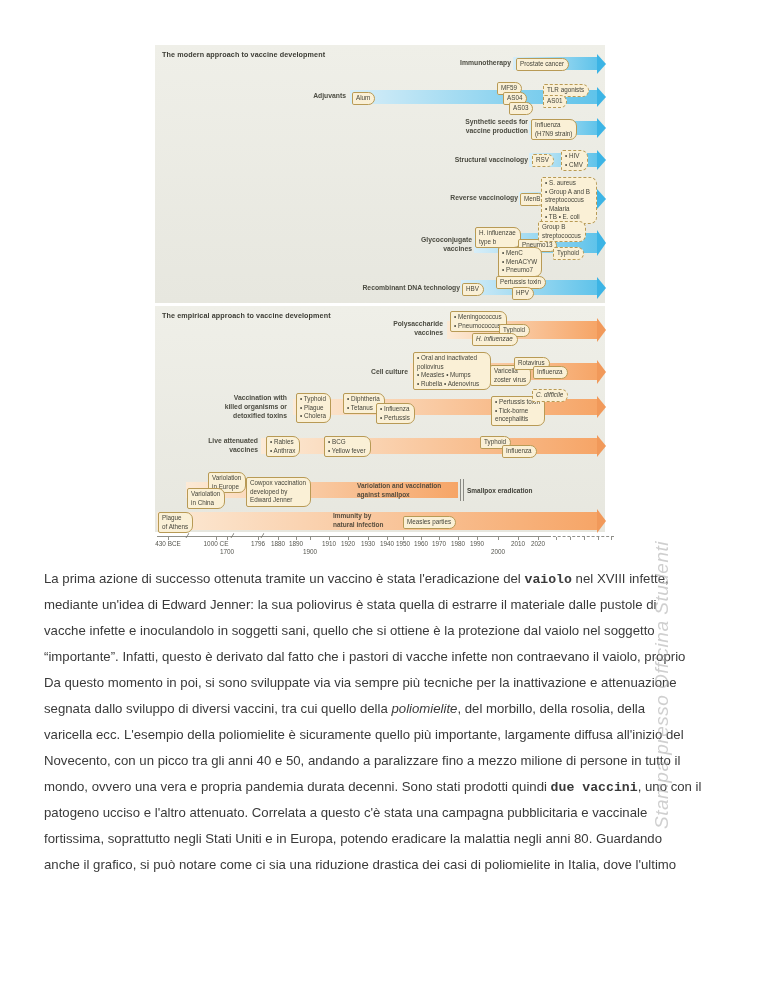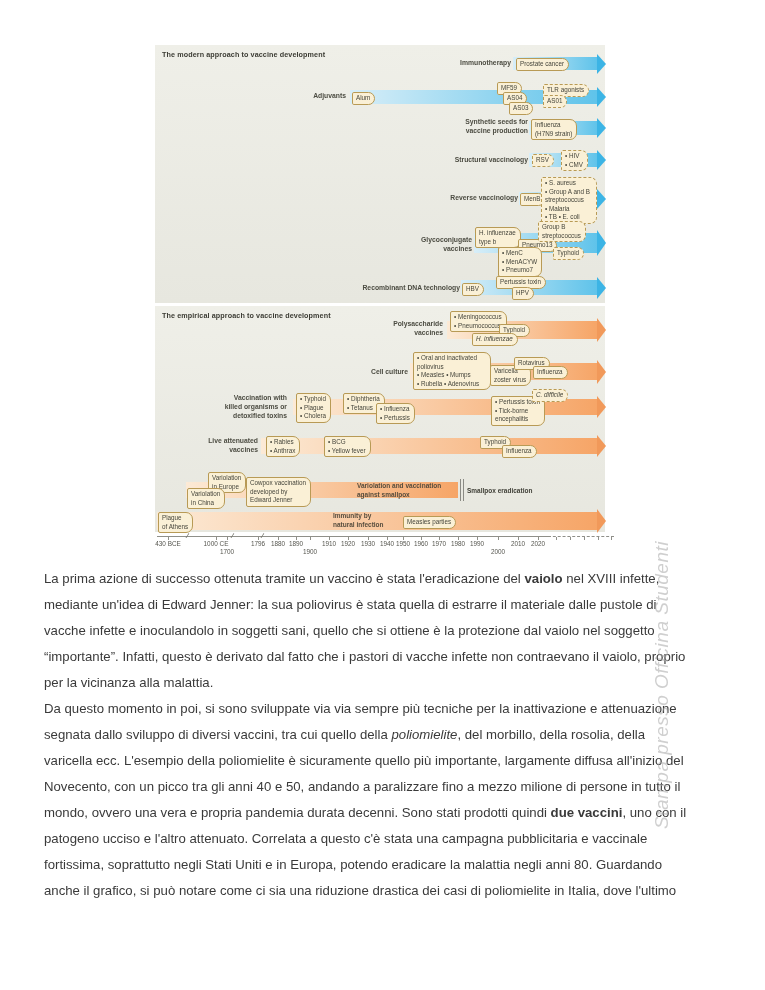--- a/index.html
+++ b/index.html
@@ -33,21 +33,21 @@
   #timeline .axis{position:absolute;left:2px;top:0;width:391px;height:0;border-top:1px solid #8f8f89;}
   #timeline .axis-d{position:absolute;left:393px;top:0;width:66px;height:0;border-top:1px dashed #8f8f89;}
   #timeline .tick{position:absolute;top:1px;width:1px;height:3px;background:#8f8f89;}
   #timeline .brk{position:absolute;top:-4px;font-size:7px;color:#77776f;letter-spacing:-1px;}
   .tlab{position:absolute;width:40px;text-align:center;font-size:6.4px;color:#55554e;}
   .tlab.r1{top:4px;} .tlab.r2{top:12px;}
 
   
   #article{position:absolute;left:44px;top:566px;width:705px;z-index:2;}
   .tl{height:26px;line-height:26px;font-size:13.2px;color:#3a3a3a;white-space:nowrap;}
-  .b{font-weight:bold;} .i{font-style:italic;}
+  .b{font-weight:bold;font-family:Liberation Mono, monospace;} .i{font-style:italic;}
 
   
   #wm{position:absolute;left:644px;top:465px;width:36px;height:440px;z-index:3;
       writing-mode:vertical-rl;transform:rotate(180deg);display:flex;align-items:center;justify-content:center;
       font-style:italic;font-size:19px;color:#a9a9a9;opacity:.55;letter-spacing:.5px;white-space:nowrap;}
 </style>
 </head>
 <body>
 
 <div id="page">
@@ -229,21 +229,20 @@
         <div class="tick" style="left: 443px;"></div>
         <div class="tick" style="left: 456px;"></div>
       </div>
   </div>
 
   <div id="article">
     <div class="tl">La prima azione di successo ottenuta tramite un vaccino è stata l'eradicazione del <span class="b">vaiolo</span><span> nel XVIII infette,</span></div>
     <div class="tl">mediante un'idea di Edward Jenner: la sua poliovirus è stata quella di estrarre il materiale dalle pustole di</div>
     <div class="tl">vacche infette e inoculandolo in soggetti sani, quello che si ottiene è la protezione dal vaiolo nel soggetto</div>
     <div class="tl">“importante”. Infatti, questo è derivato dal fatto che i pastori di vacche infette non contraevano il vaiolo, proprio</div>
-    <div class="tl">per la vicinanza alla malattia.</div>
     <div class="tl">Da questo momento in poi, si sono sviluppate via via sempre più tecniche per la inattivazione e attenuazione</div>
     <div class="tl">segnata dallo sviluppo di diversi vaccini, tra cui quello della <span class="i">poliomielite</span><span>, del morbillo, della rosolia, della</span></div>
     <div class="tl">varicella ecc. L'esempio della poliomielite è sicuramente quello più importante, largamente diffusa all'inizio del</div>
     <div class="tl">Novecento, con un picco tra gli anni 40 e 50, andando a paralizzare fino a mezzo milione di persone in tutto il</div>
     <div class="tl">mondo, ovvero una vera e propria pandemia durata decenni. Sono stati prodotti quindi <span class="b">due vaccini</span><span>, uno con il</span></div>
     <div class="tl">patogeno ucciso e l'altro attenuato. Correlata a questo c'è stata una campagna pubblicitaria e vaccinale</div>
     <div class="tl">fortissima, soprattutto negli Stati Uniti e in Europa, potendo eradicare la malattia negli anni 80. Guardando</div>
     <div class="tl">anche il grafico, si può notare come ci sia una riduzione drastica dei casi di poliomielite in Italia, dove l'ultimo</div>
   </div>
 

